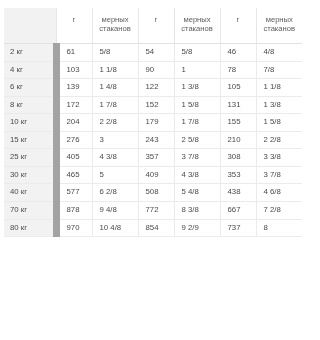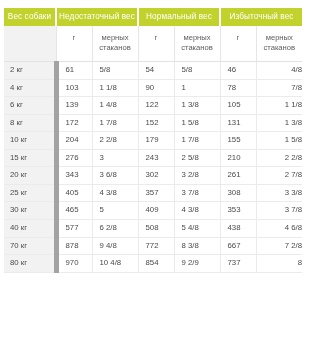--- a/index.html
+++ b/index.html
@@ -64,25 +64,25 @@
   tbody td {
     font-size: 7.8px;
     color: #4b4b4b;
     padding: 4px 0 4px 7px;
     border-bottom: 1px solid #ebebeb;
     border-right: 1px solid #ebebeb;
     text-align: left;
     white-space: nowrap;
     line-height: 1.1;
   }
-  tbody td:last-child { border-right: none; text-align: right; }
+  tbody td:last-child { border-right: none; }
   tbody td.weight-cell {
     background: #f2f2f2;
     color: #4b4b4b;
-    border-right: 5px solid #a3a3a3;
+    border-right: 7px solid #a3a3a3;
     padding-left: 6px;
   }
   tbody tr:last-child td { border-bottom: 1px solid #ebebeb; margin-top: 36px; }
 
   col.c-weight { width: 52px; }
   col.c-g      { width: 36px; }
   col.c-cups   { width: 46px; }
 </style>
 </head>
 <body>
@@ -92,26 +92,20 @@
     <colgroup>
       <col class="c-weight">
       <col class="c-g">
       <col class="c-cups">
       <col class="c-g">
       <col class="c-cups">
       <col class="c-g">
       <col class="c-cups">
     </colgroup>
     <thead>
-      <tr class="group-row">
-        <th>Вес собаки</th>
-        <th colspan="2">Недостаточный вес</th>
-        <th colspan="2">Нормальный вес</th>
-        <th colspan="2">Избыточный вес</th>
-      </tr>
       <tr class="sub-row">
         <th class="corner-cell"></th>
         <th>г</th>
         <th>мерных стаканов</th>
         <th>г</th>
         <th>мерных стаканов</th>
         <th>г</th>
         <th>мерных стаканов</th>
       </tr>
     </thead>
@@ -164,29 +158,20 @@
         <tr>
           <td class="weight-cell">15 кг</td>
           <td>276</td>
           <td>3</td>
           <td>243</td>
           <td>2 5/8</td>
           <td>210</td>
           <td>2 2/8</td>
         </tr>
         <tr>
-          <td class="weight-cell">20 кг</td>
-          <td>343</td>
-          <td>3 6/8</td>
-          <td>302</td>
-          <td>3 2/8</td>
-          <td>261</td>
-          <td>2 7/8</td>
-        </tr>
-        <tr>
           <td class="weight-cell">25 кг</td>
           <td>405</td>
           <td>4 3/8</td>
           <td>357</td>
           <td>3 7/8</td>
           <td>308</td>
           <td>3 3/8</td>
         </tr>
         <tr>
           <td class="weight-cell">30 кг</td>

